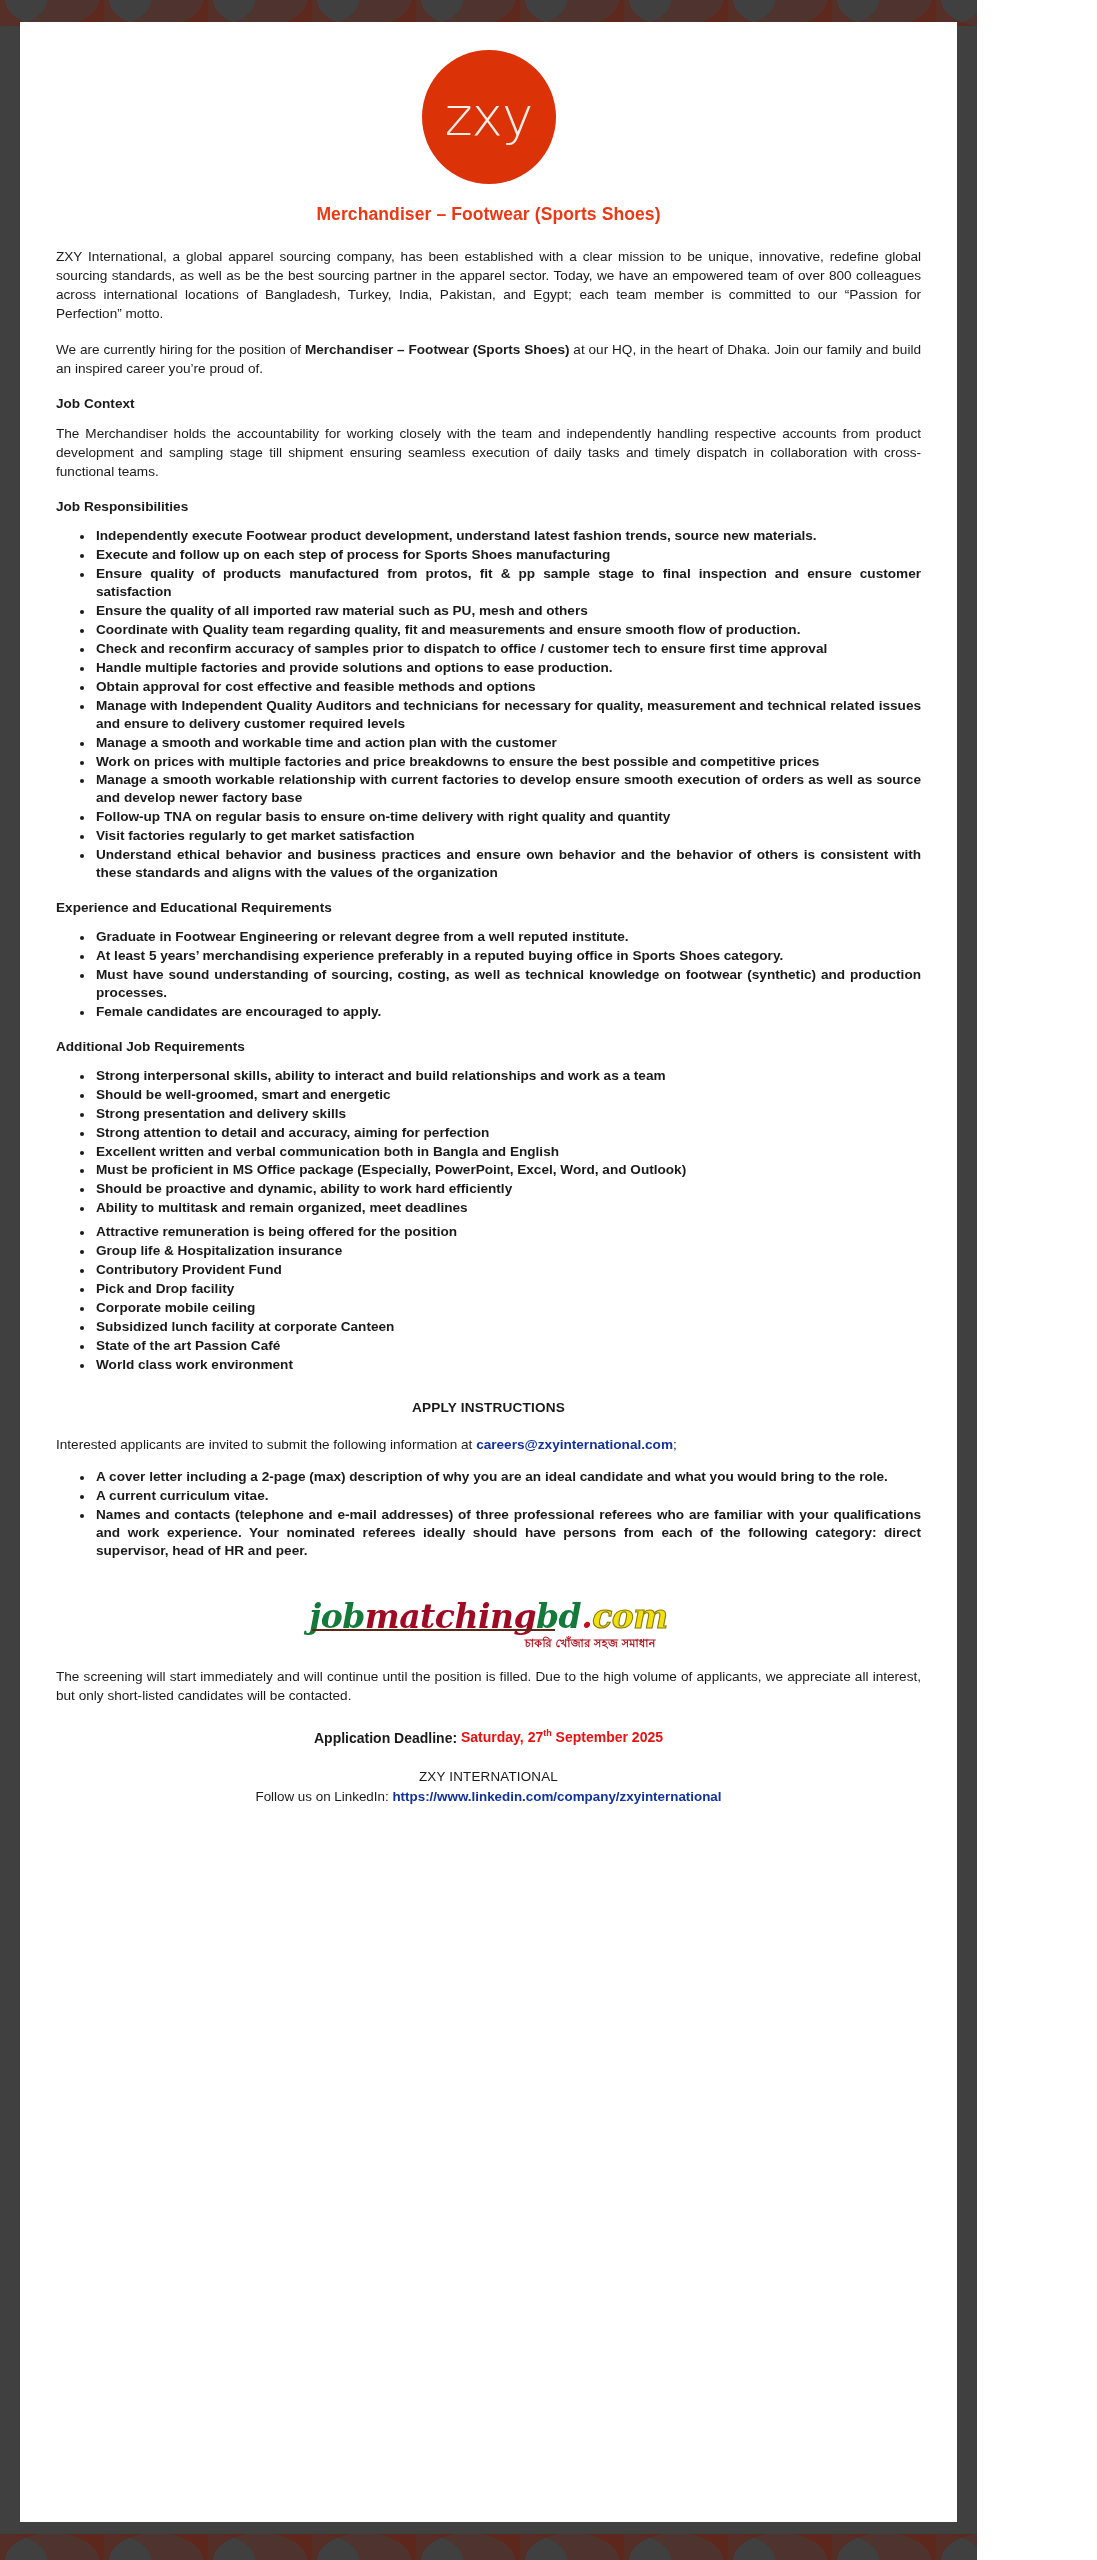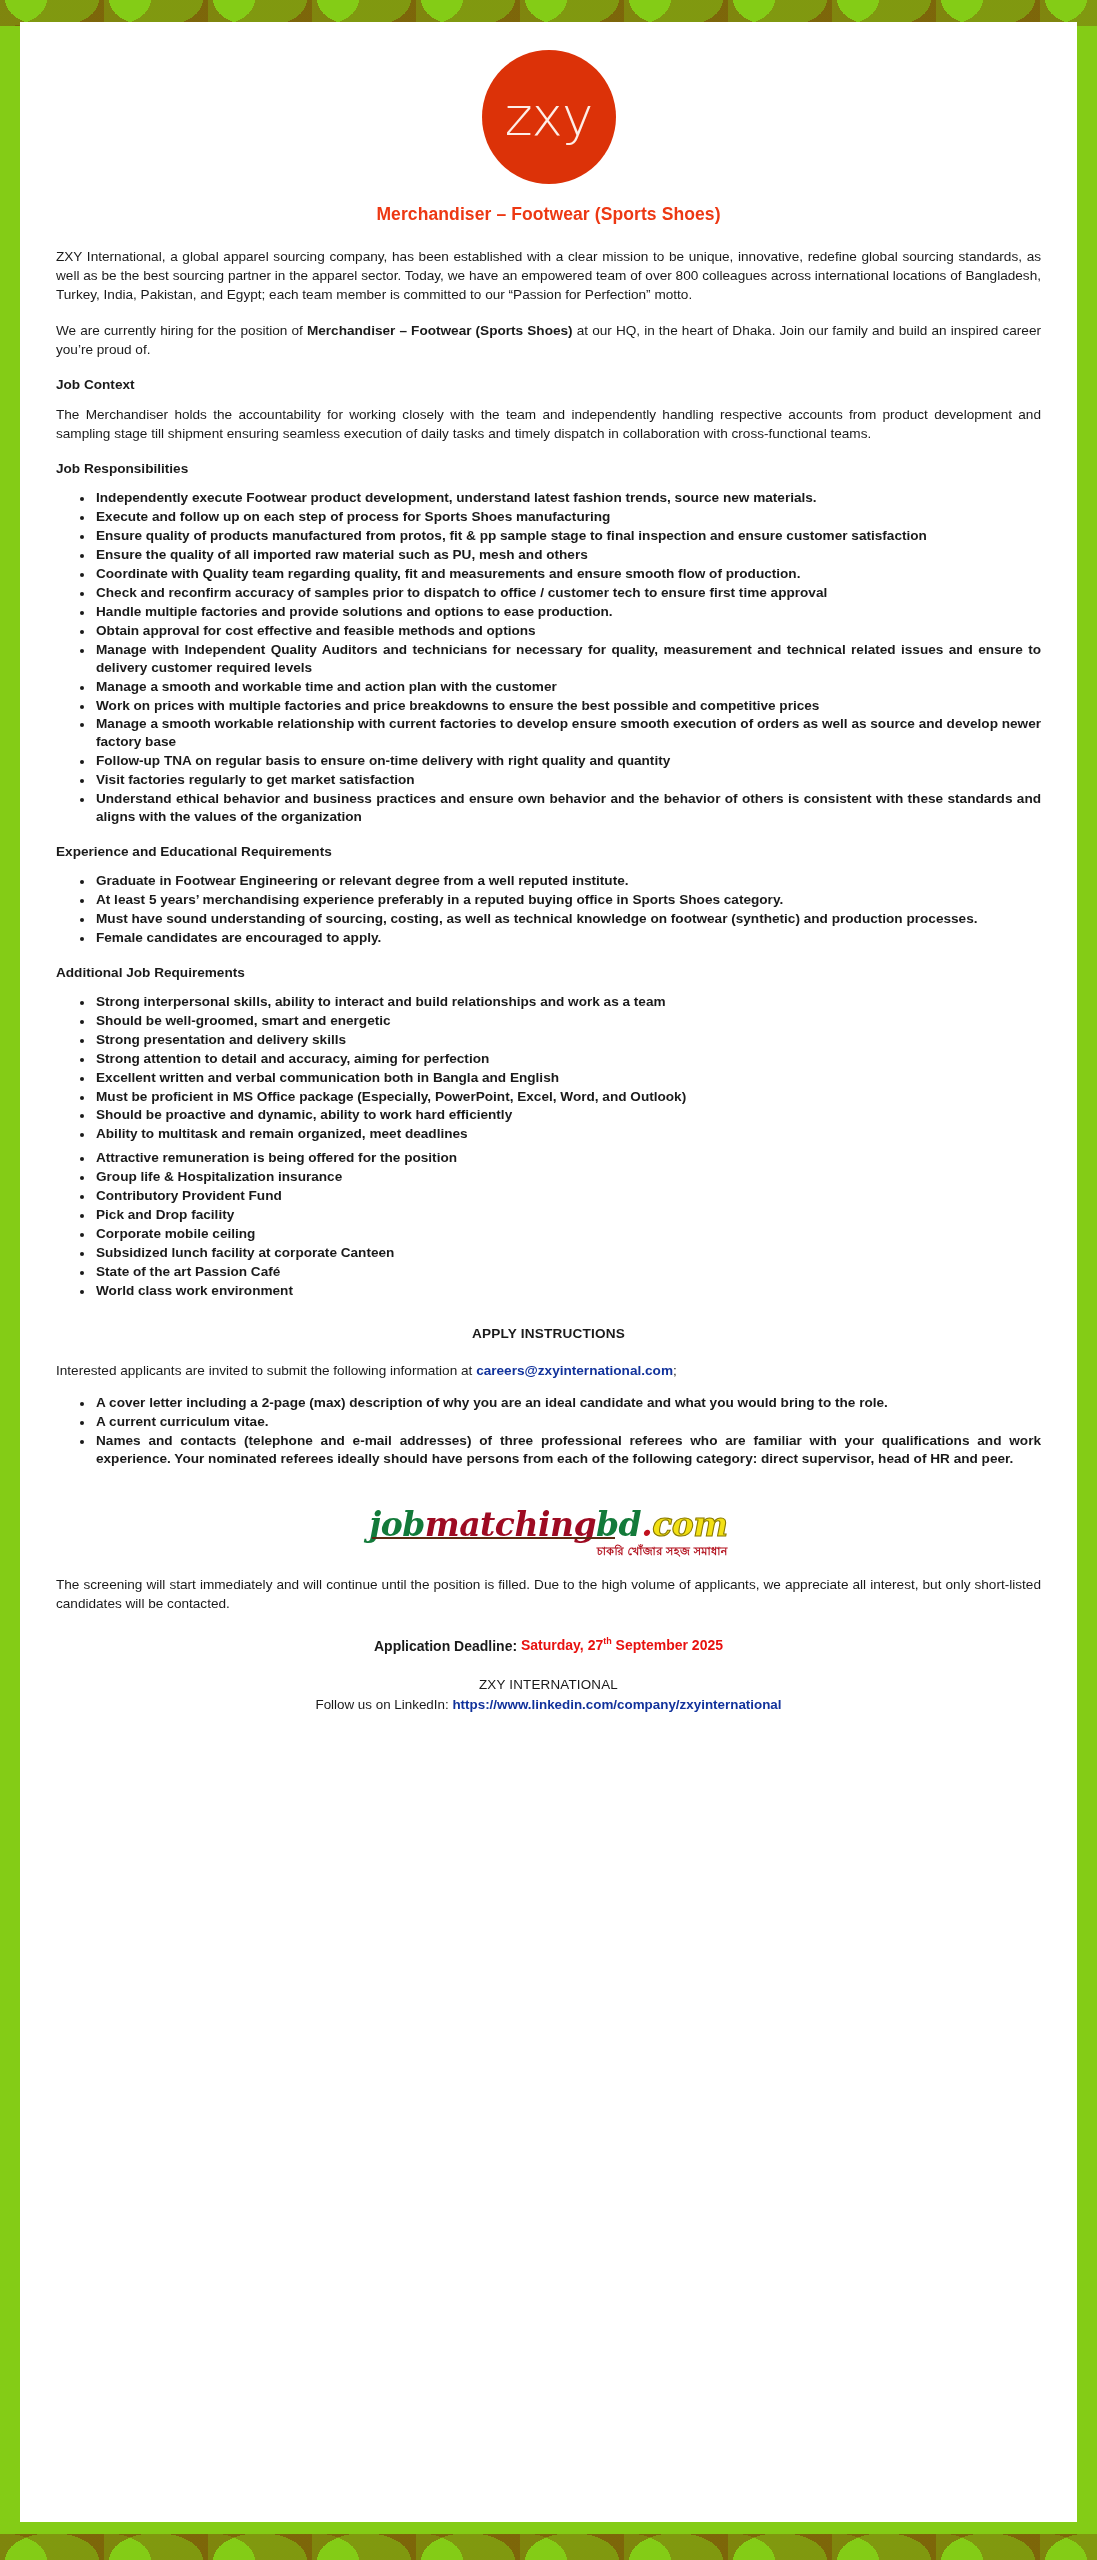--- a/index.html
+++ b/index.html
@@ -9,23 +9,23 @@
   }
   body {
     width: 1097px;
     font-family: "Liberation Sans", sans-serif;
     color: #1a1a1a;
   }
 
   
   .page {
     position: relative;
-    width: 1097px;
+    width: 977px;
     min-height: 2560px;
-    background: #84cc16;
+    background: #404040;
     padding: 22px 20px 26px 20px;
   }
   .page::before,
   .page::after {
     content: "";
     position: absolute;
     left: 0; right: 0;
     height: 26px;
     pointer-events: none;
     background-image:
@@ -133,21 +133,21 @@
   .jm-logo .dot{ color: #c1121f; }
   .jm-logo .y  { color: #f2e014; -webkit-text-stroke: 1.1px #8a7a00; }
   .jm-rule {
     position: absolute;
     left: 3px; width: 243px;
     bottom: 2px; height: 2px;
     background: #5c2a12;
   }
   .jm-tag {
     position: absolute;
-    right: 0; bottom: -16px;
+    right: 12px; bottom: -16px;
     font-family: "Liberation Sans", sans-serif;
     font-style: normal;
     font-weight: bold;
     font-size: 11px;
     color: #b3121f;
     letter-spacing: .4px;
   }
 
   .italic-note {
     font-style: italic;

